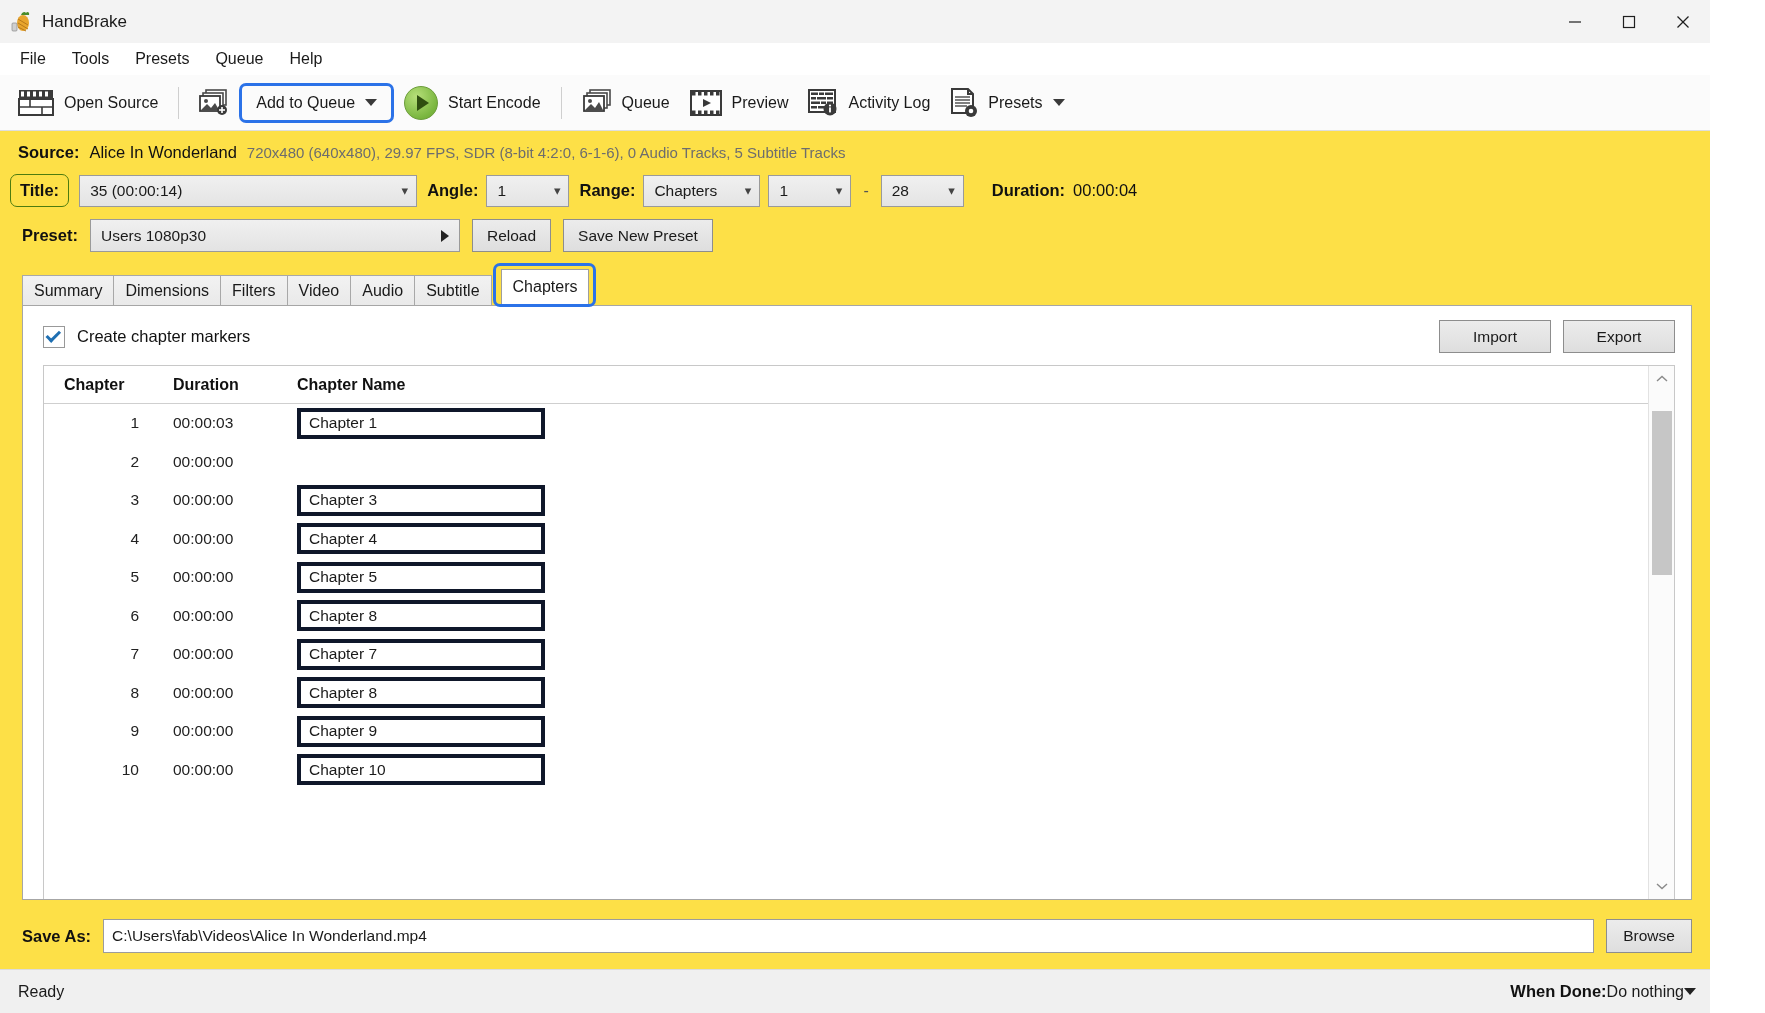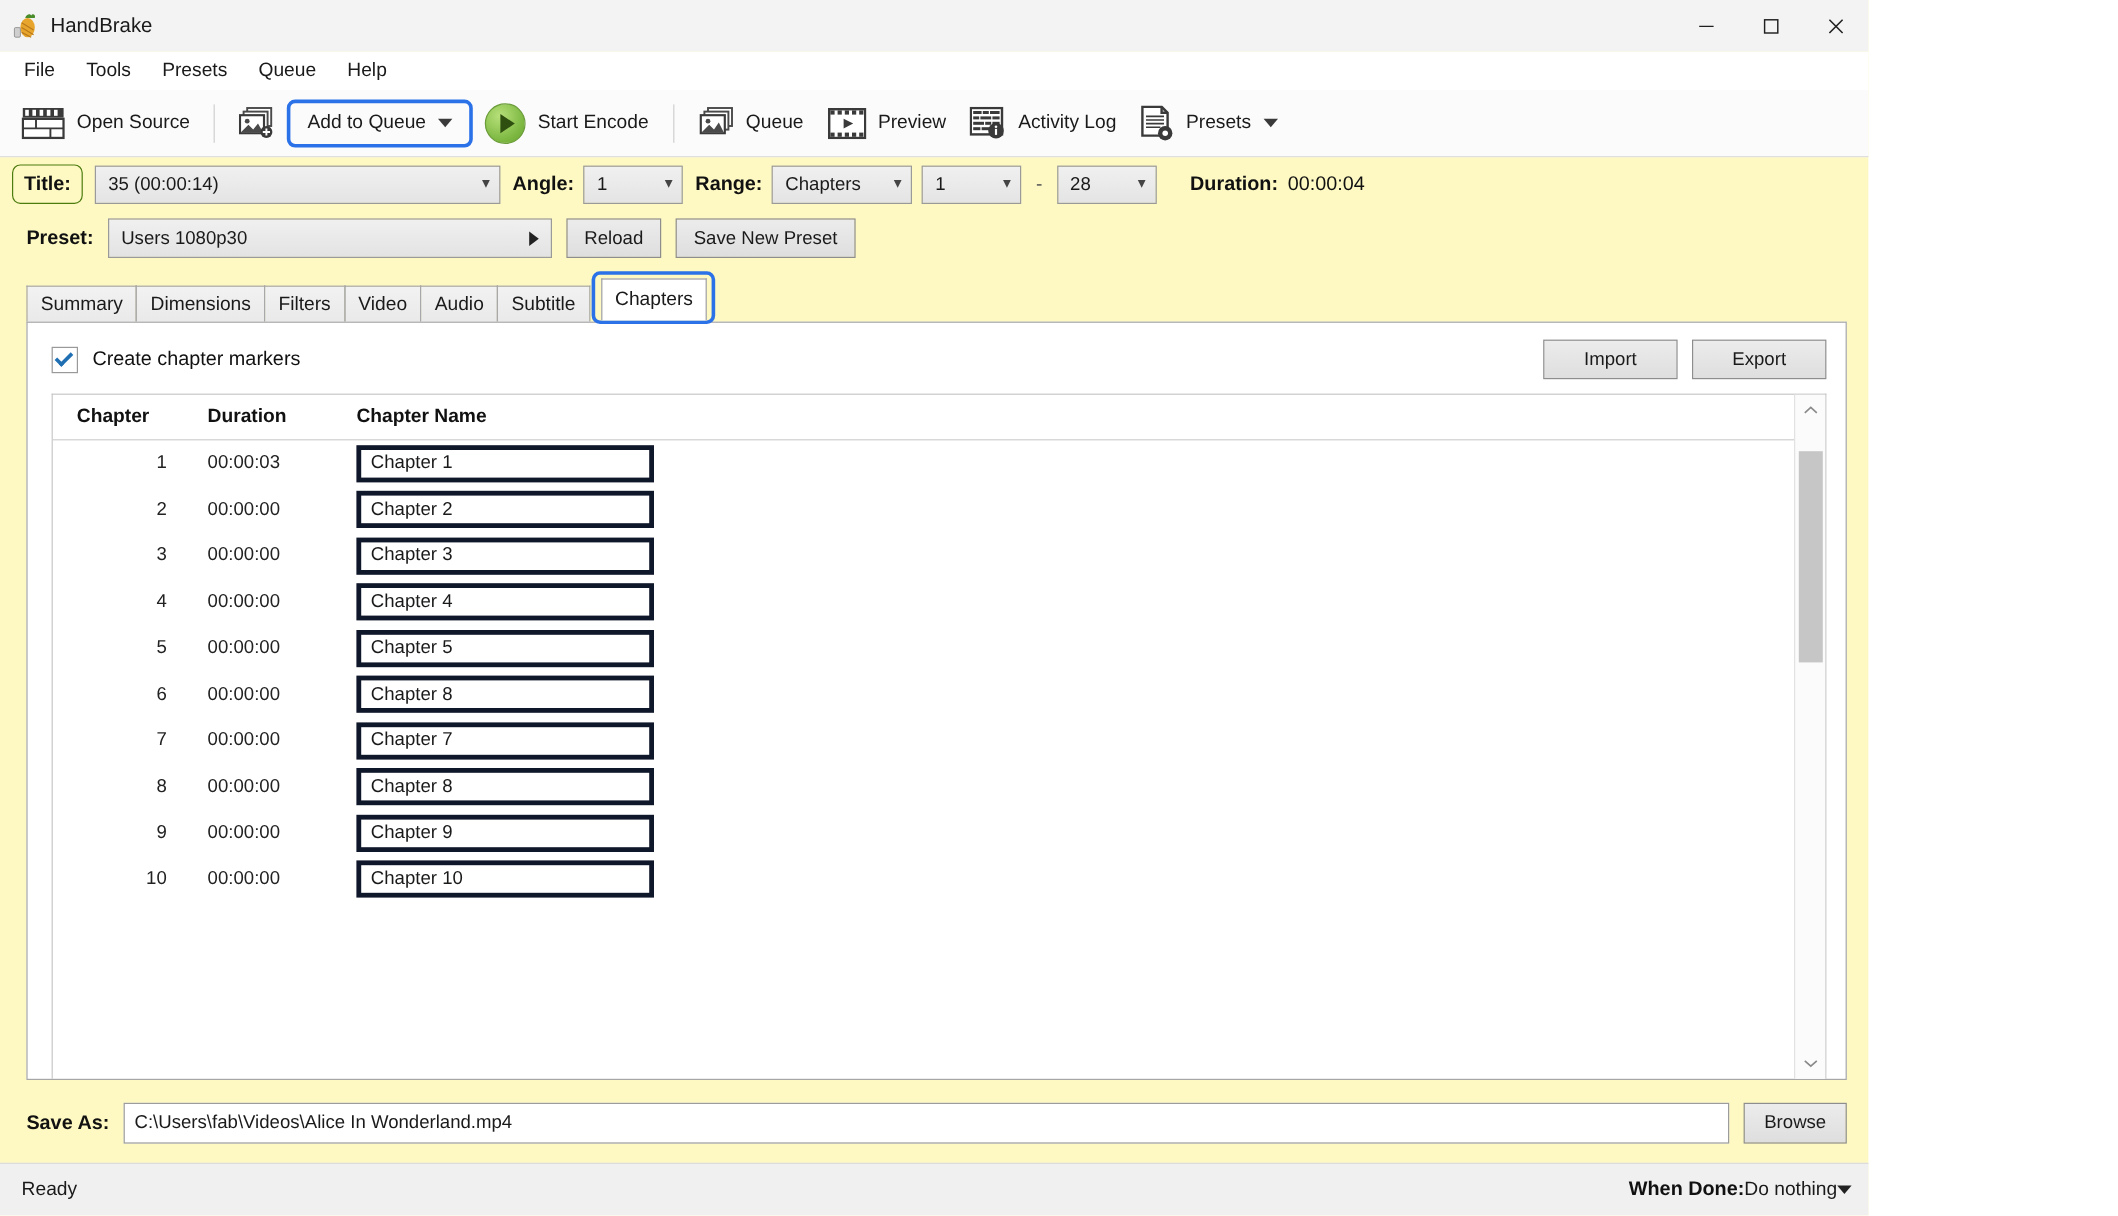--- a/index.html
+++ b/index.html
@@ -4,23 +4,23 @@
 <style>
   * { box-sizing: border-box; }
   html, body {
     margin: 0; padding: 0;
     width: 1765px; height: 1013px;
     background: #ffffff;
     font-family: "Liberation Sans", sans-serif;
     overflow: hidden;
   }
   #app {
-    width: 1557px; height: 1013px;
-    position: relative;
-    background: #fef9c3;
+    width: 1710px; height: 1013px;
+    position: relative;
+    background: #fde047;
     display: flex;
     flex-direction: column;
   }
 
   
   .titlebar {
     height: 43px;
     background: #f3f3f3;
     display: flex;
     align-items: center;
@@ -538,20 +538,25 @@
           <circle cx="21" cy="23" r="6" fill="#3a3a3a"></circle>
           <circle cx="21" cy="23" r="2.3" fill="#fff"></circle>
         </svg>
       </span>
       <span class="tb-label">Presets</span>
       <span class="caret-down"></span>
     </div>
 
   </div>
 
+  <div class="source-row">
+    <span class="lbl-bold">Source:</span>
+    <span class="src-name">Alice In Wonderland</span>
+    <span class="src-meta">720x480 (640x480), 29.97 FPS, SDR (8-bit 4:2:0, 6-1-6), 0 Audio Tracks, 5 Subtitle Tracks</span>
+  </div>
 
   <div class="title-row">
 
     <div class="title-hl">
       <span class="lbl-bold">Title:</span>
     </div>
 
     <div class="combo combo-title">
       <span>35  (00:00:14)</span>
       <span class="v">▾</span>
@@ -639,23 +644,20 @@
         <div class="trow">
           <div class="td-ch">1</div>
           <div class="td-dur">00:00:03</div>
           <div class="td-name">
             <div class="name-input">Chapter 1</div>
           </div>
         </div>
         <div class="trow">
           <div class="td-ch">2</div>
           <div class="td-dur">00:00:00</div>
-          <div class="td-name">
-            <div class="name-input">Chapter 2</div>
-          </div>
         </div>
         <div class="trow">
           <div class="td-ch">3</div>
           <div class="td-dur">00:00:00</div>
           <div class="td-name">
             <div class="name-input">Chapter 3</div>
           </div>
         </div>
         <div class="trow">
           <div class="td-ch">4</div>

